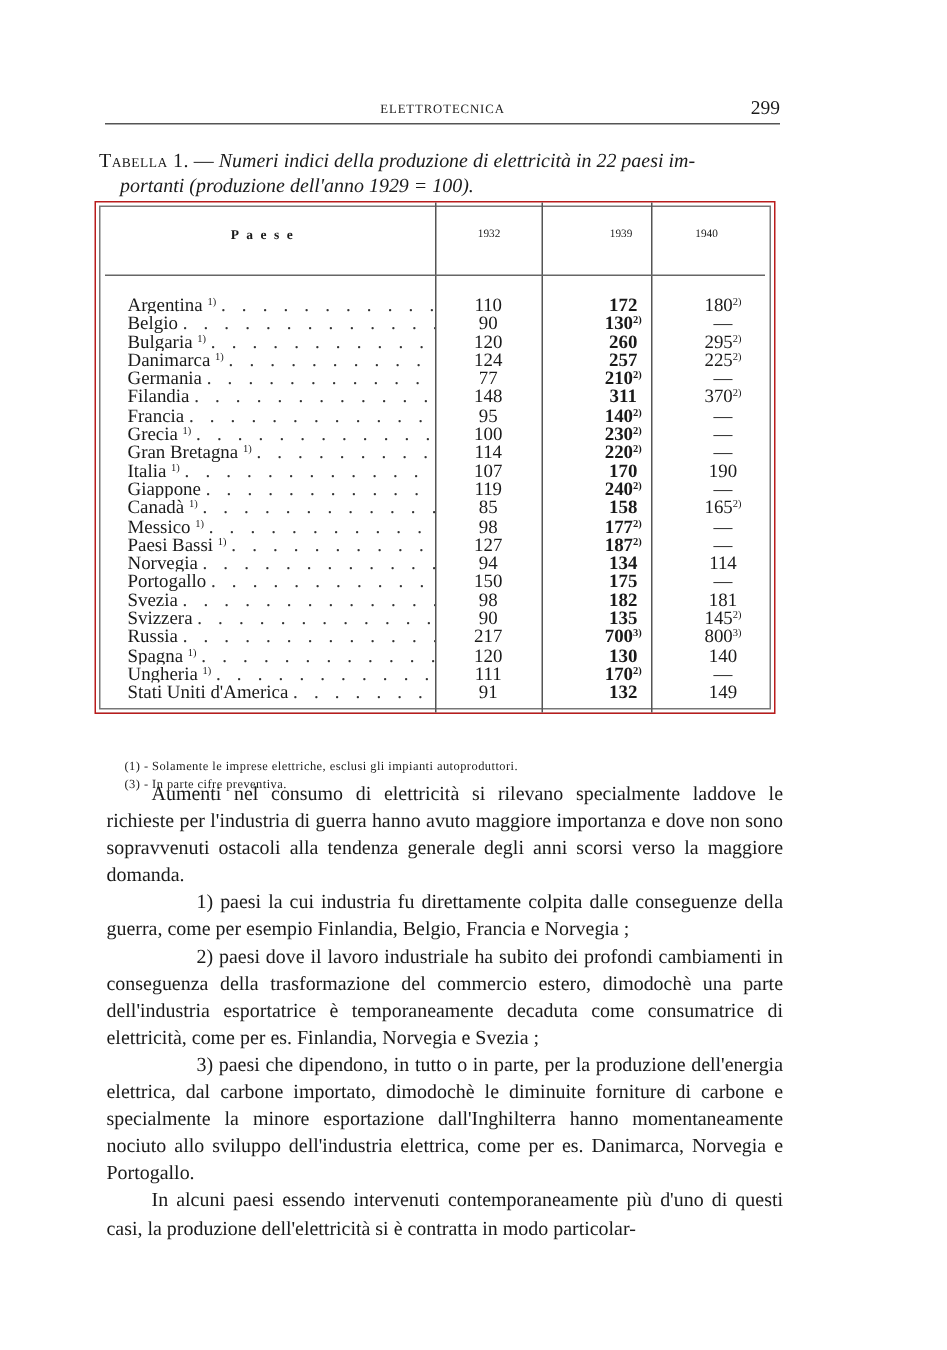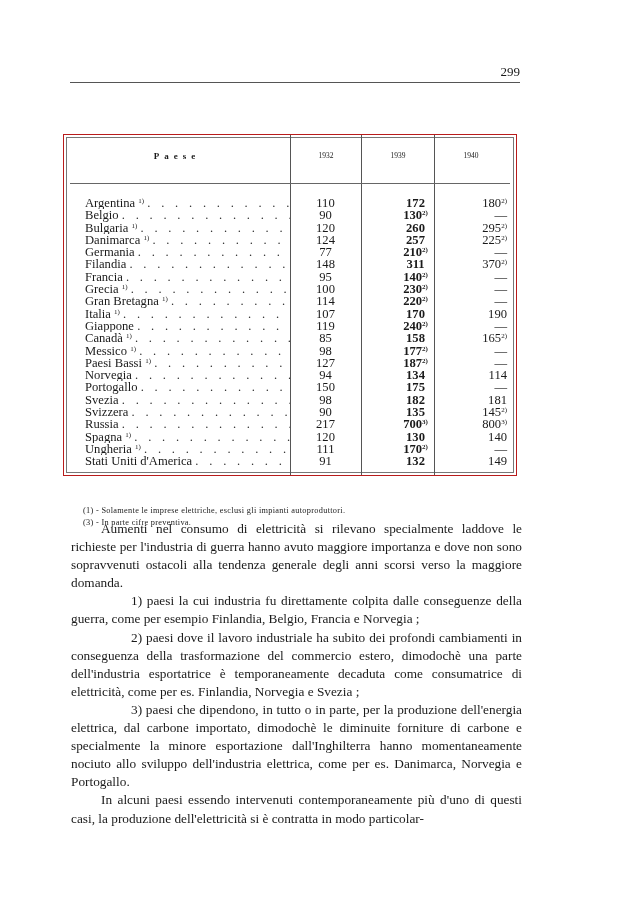--- a/index.html
+++ b/index.html
@@ -41,21 +41,21 @@
     .hdr-paese { left: 0; width: 226px; text-align: center; font-size: 9px; letter-spacing: 5px; font-weight: bold; }
     .hdr-year { font-size: 7.5px; text-align: center; width: 70px; }
 
     .rows { position: absolute; left: 0; top: 62px; width: 452px; }
     .row { position: relative; height: 12.3px; font-family: "Liberation Serif", serif; font-size: 12.6px; line-height: 12.3px; }
     .cell { position: absolute; top: 0; white-space: nowrap; }
     .c-country { left: 21px; width: 205px; overflow: hidden; }
     .c-country .dots { letter-spacing: 3.8px; color: #333; }
     .c-1932 { left: 226px; width: 71px; text-align: center; }
     .c-1939 { left: 297px; width: 73px; text-align: center; padding-left: 36px; box-sizing: border-box; font-weight: bold; }
-    .c-1940 { left: 370px; width: 73px; text-align: right; padding-left: 23px; box-sizing: border-box; }
+    .c-1940 { left: 370px; width: 73px; text-align: center; padding-left: 23px; box-sizing: border-box; }
     sup { font-size: 7px; vertical-align: 4px; line-height: 0; }
 
     .footnotes {
       position: absolute; left: 83px; top: 479px; width: 430px;
       font-family: "Liberation Serif", serif; font-size: 8.3px; line-height: 11.5px;
       letter-spacing: 0.3px;
       margin-top: 26px;
     }
     .body-text {
       position: absolute; left: 71px; top: 520px; width: 451px;
@@ -64,34 +64,39 @@
     .body-text p { margin: 0; text-align: justify; text-align-last: left; }
     .ind1 { text-indent: 30px; }
     .ind2 { text-indent: 60px; }
   </style>
 </head>
 <body>
 
 <div class="page">
 
   <div class="running-head">
+    <span class="running-title">ELETTROTECNICA</span>
     <span class="page-number">299</span>
   </div>
   <div class="head-rule"></div>
 
+  <div class="caption">
+    <span class="lbl">Tabella 1.</span><span> — </span><span class="it">Numeri indici della produzione di elettricità in 22 paesi im-</span>
+    <span class="it line2">portanti (produzione dell'anno 1929 = 100).</span>
+  </div>
 
   <div class="table-frame">
     <div class="col-div" style="left:226px; height:340px;"></div>
     <div class="col-div" style="left:297px; height:340px;"></div>
     <div class="col-div" style="left:370px; height:340px;"></div>
     <div class="hdr-rule"></div>
 
     <div class="hdr hdr-paese">Paese</div>
     <div class="hdr hdr-year" style="left:227px;">1932</div>
-    <div class="hdr hdr-year" style="left:299px;">1939</div>
+    <div class="hdr hdr-year" style="left:299px;padding-left:16px;">1939</div>
     <div class="hdr hdr-year" style="left:372px;">1940</div>
 
     <div class="rows" id="table-rows">
         <div class="row">
           <span class="cell c-country"><span>Argentina</span> <sup><span>1</span>)</sup> <span class="dots">. . . . . . . . . . . . . . . . . . . . .</span></span>
           <span class="cell c-1932">110</span>
           <span class="cell c-1939"><span>172</span></span>
           <span class="cell c-1940"><span>180</span><sup><span>2</span>)</sup></span>
         </div>
         <div class="row">

